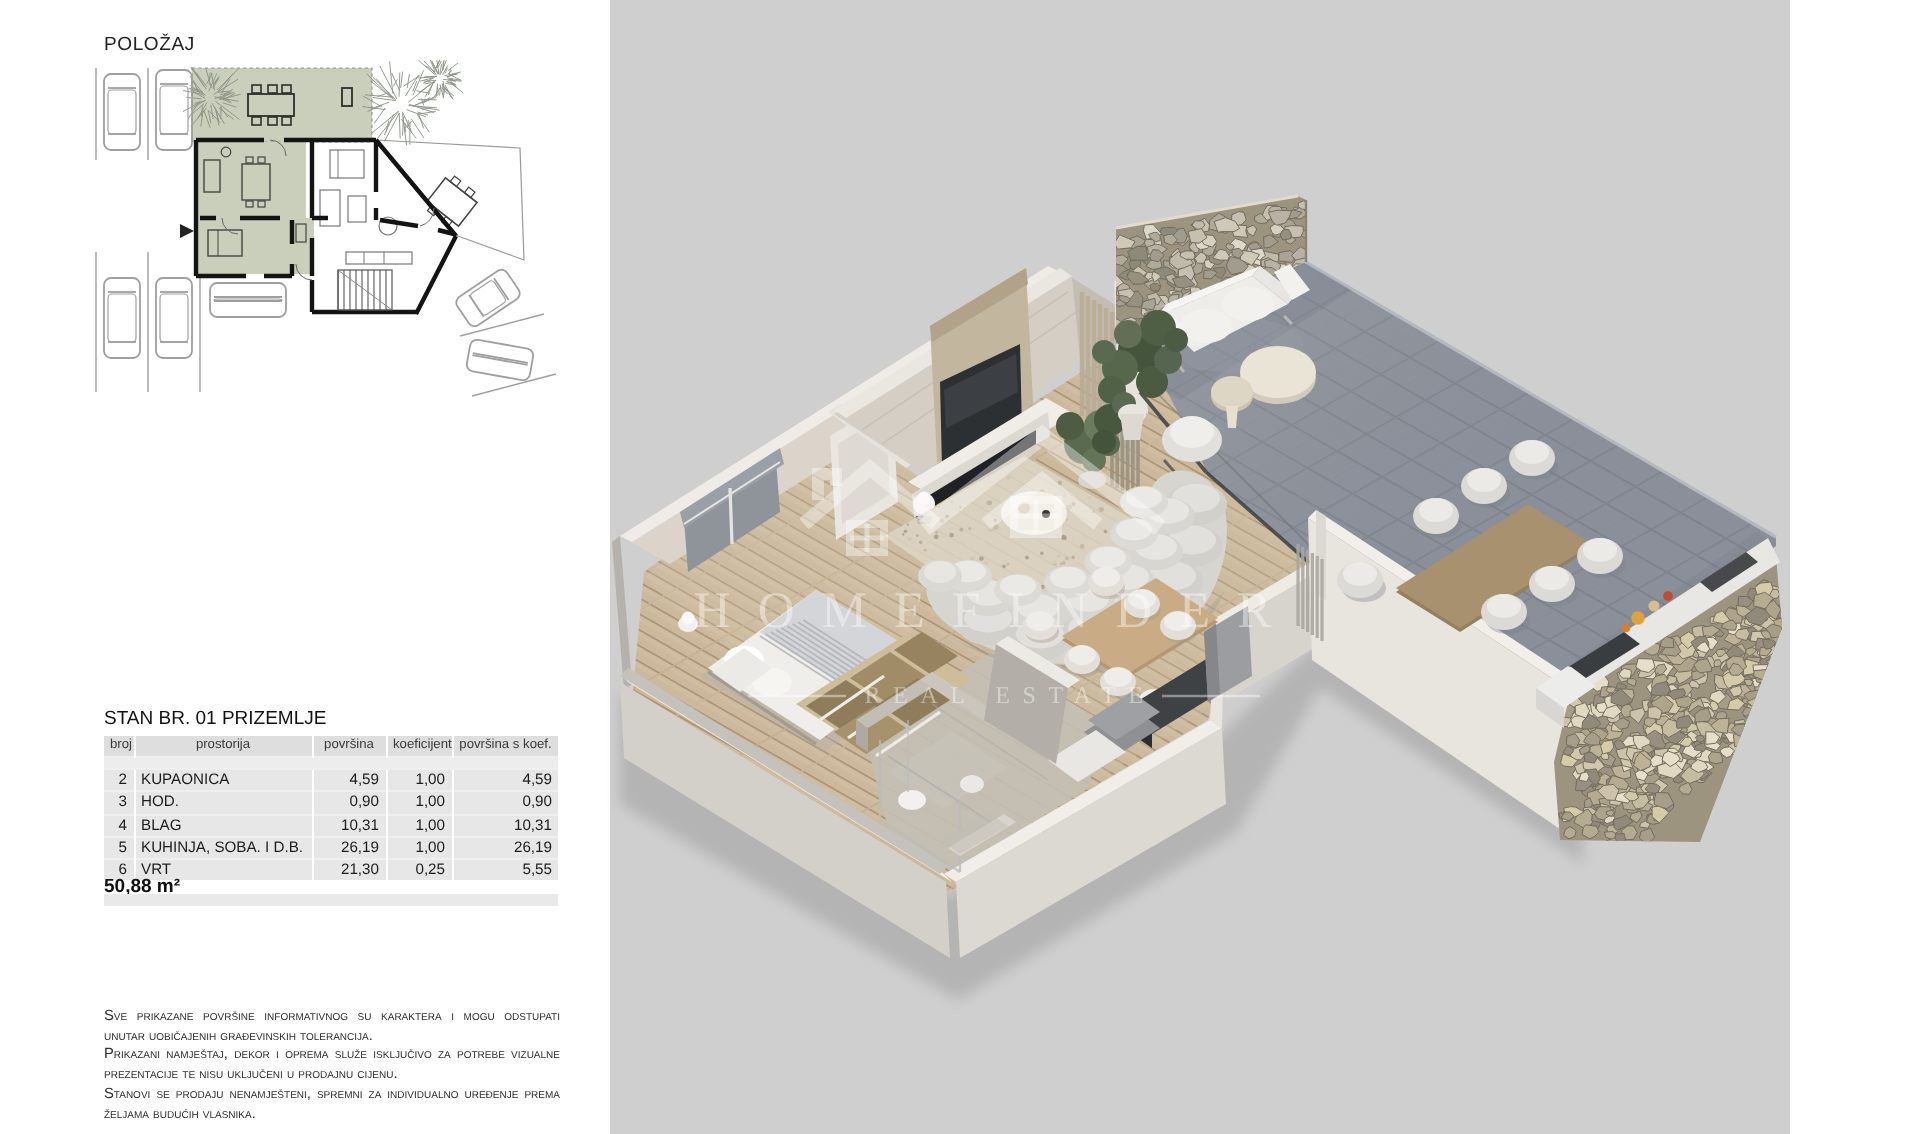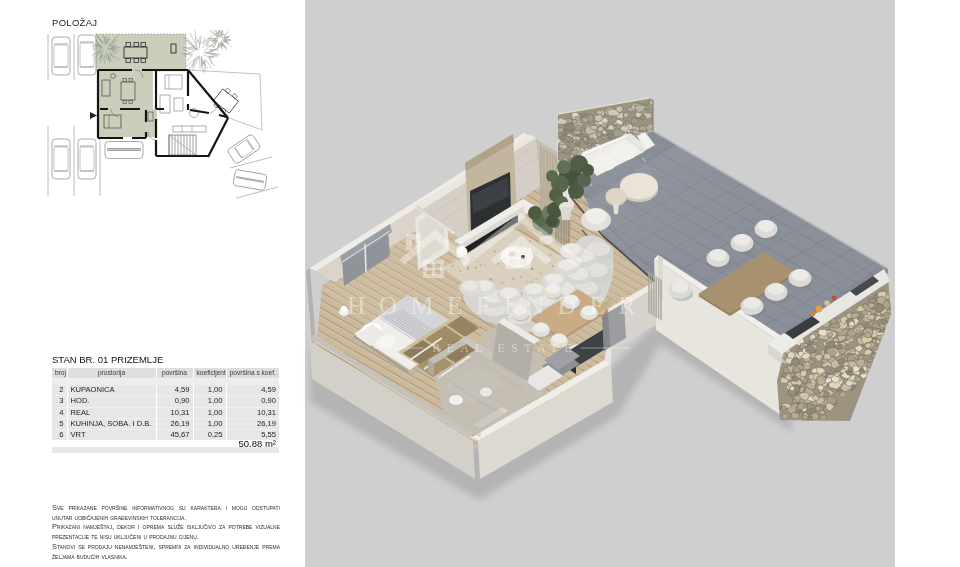--- a/index.html
+++ b/index.html
@@ -5,21 +5,21 @@
 body{font-family:"Liberation Sans",sans-serif;position:relative}
 #wrap{position:absolute;left:4px;top:0;width:960px;height:567px}
 .h1{position:absolute;left:48px;top:17px;font-size:9.5px;letter-spacing:0.3px;color:#222}
 .tbltitle{position:absolute;left:48px;top:354px;font-size:9.5px;font-weight:normal;color:#111}
 table{position:absolute;left:48px;top:368px;border-collapse:collapse;width:227px;table-layout:fixed;background:#e7e7e7}
 td,th{font-size:7.6px;color:#1c1c1c;padding:0 3px;border-left:1px solid #fff;border-top:1px solid #efefef;height:10.2px;line-height:10.2px;white-space:nowrap;overflow:hidden;box-sizing:border-box}
 td:first-child,th:first-child{border-left:none}
 th{background:#dedede;color:#3a3a3a;font-weight:normal;font-size:6.6px;height:9.2px;border-top:none;text-align:center}
 tr.blank td{background:#ededed;height:6px}
 td.r{text-align:right}
-.sum{position:absolute;left:48px;top:437.5px;width:224px;text-align:right;font-size:9.5px;font-weight:normal;color:#111}
+.sum{position:absolute;left:48px;top:437.5px;width:224px;text-align:left;font-size:9.5px;font-weight:bold;color:#111}
 .sumbar{position:absolute;left:48px;top:447px;width:227px;height:6px;background:#e9e9e9}
 .disc{position:absolute;left:48px;top:503px;width:228px;font-size:7.4px;line-height:9.7px;color:#2c2c2c;text-align:justify;font-variant:small-caps}
 </style></head>
 <body>
 <div id="wrap">
 <div class="h1">POLOŽAJ</div>
 <svg width="250" height="170" viewBox="40 30 250 170" style="position:absolute;left:40px;top:30px">
 <line x1="44.0" y1="34.0" x2="44.0" y2="80.0" stroke="#9f9f9f" stroke-width="0.7"></line>
 <line x1="44.0" y1="126.0" x2="44.0" y2="196.0" stroke="#9f9f9f" stroke-width="0.7"></line>
 <line x1="70.0" y1="34.0" x2="70.0" y2="80.0" stroke="#9f9f9f" stroke-width="0.7"></line>
@@ -334,36 +334,36 @@
         </tr>
         <tr>
           <td class="r">3</td>
           <td>HOD.</td>
           <td class="r">0,90</td>
           <td class="r">1,00</td>
           <td class="r">0,90</td>
         </tr>
         <tr>
           <td class="r">4</td>
-          <td>REAL</td>
+          <td>BLAG</td>
           <td class="r">10,31</td>
           <td class="r">1,00</td>
           <td class="r">10,31</td>
         </tr>
         <tr>
           <td class="r">5</td>
           <td>KUHINJA, SOBA. I D.B.</td>
           <td class="r">26,19</td>
           <td class="r">1,00</td>
           <td class="r">26,19</td>
         </tr>
         <tr>
           <td class="r">6</td>
           <td>VRT</td>
-          <td class="r">45,67</td>
+          <td class="r">21,30</td>
           <td class="r">0,25</td>
           <td class="r">5,55</td>
         </tr>
 </tbody>
     </table>
 <div class="sum">50,88 m²</div>
 <div class="sumbar"></div>
 <div class="disc">Sve prikazane površine informativnog su karaktera i mogu odstupati unutar uobičajenih građevinskih tolerancija.<br>
 Prikazani namještaj, dekor i oprema služe isključivo za potrebe vizualne prezentacije te nisu uključeni u prodajnu cijenu.<br>
 Stanovi se prodaju nenamješteni, spremni za individualno uređenje prema željama budućih vlasnika.</div>

